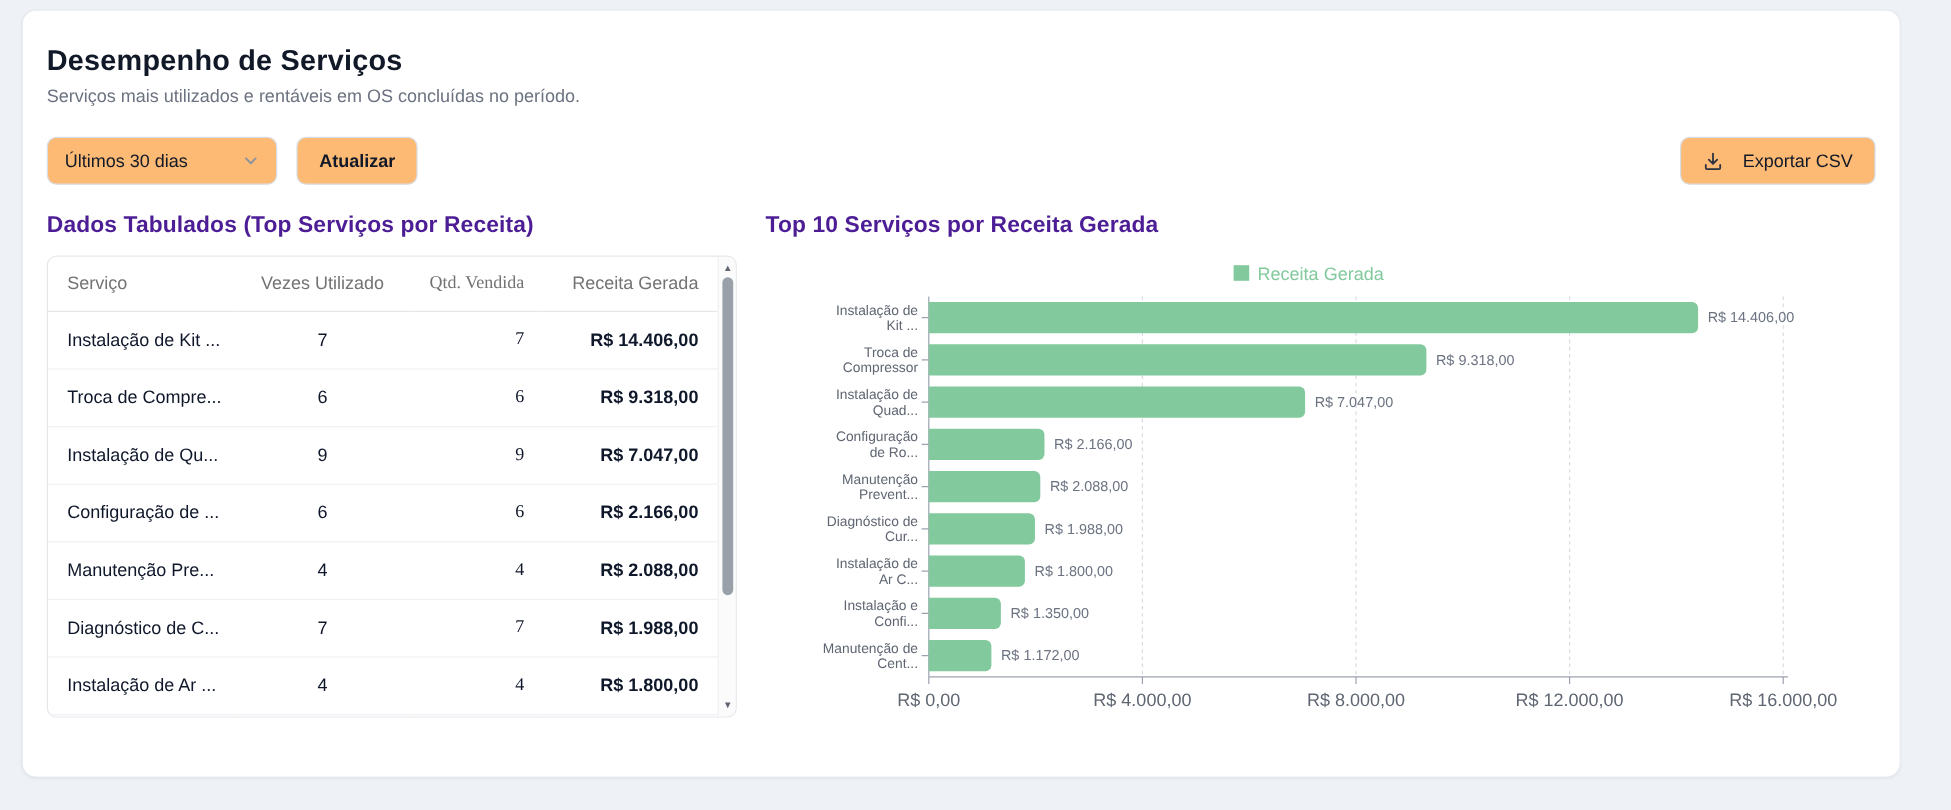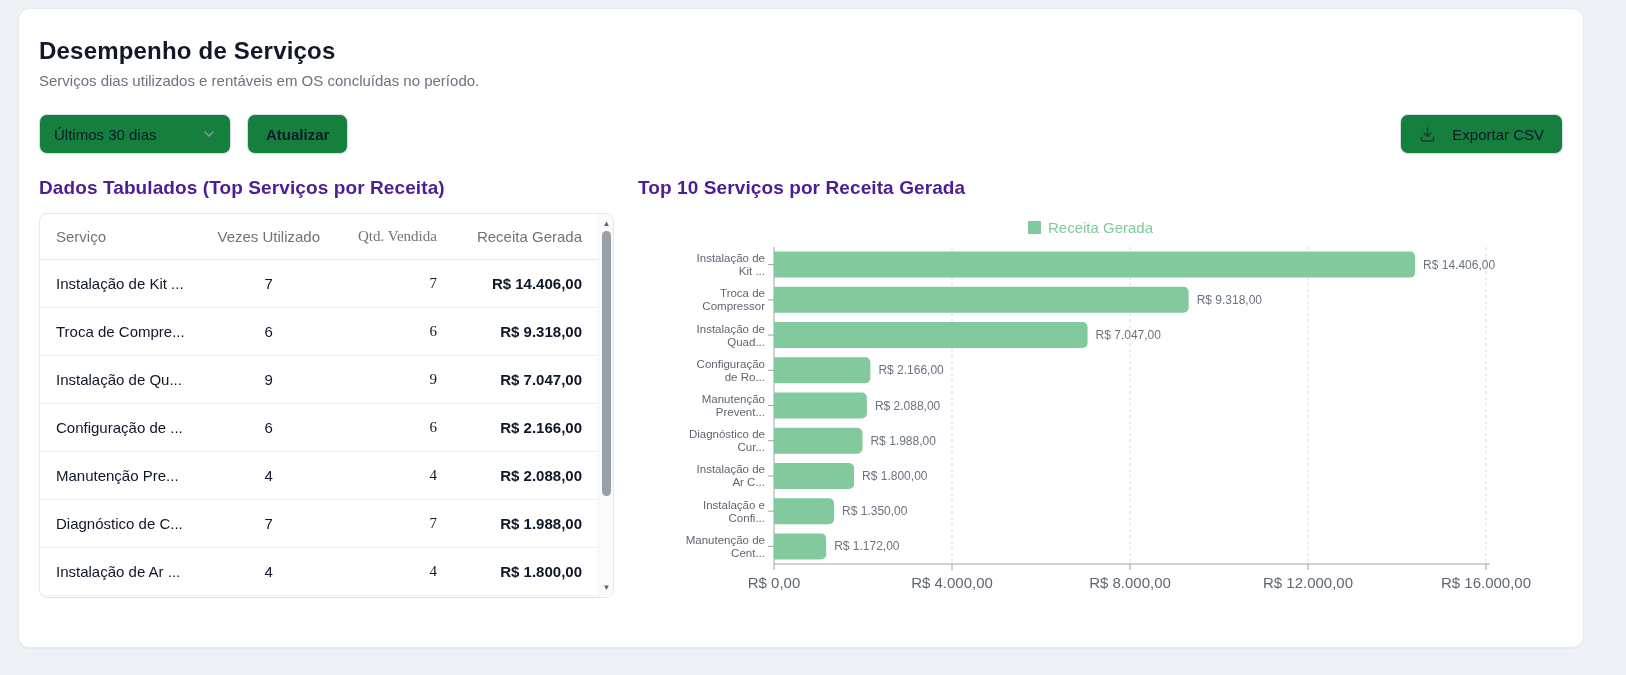--- a/index.html
+++ b/index.html
@@ -33,21 +33,21 @@
   }
   .controls-row {
     margin-top: 25px;
     display: flex;
     align-items: center;
   }
   .select-box, .btn {
     height: 40px;
     border: 1px solid #d8dde4;
     border-radius: 8px;
-    background: #15803d;
+    background: #fdba74;
     display: flex;
     align-items: center;
     font-size: 15px;
     color: #111827;
     cursor: pointer;
   }
   .select-box {
     width: 192px;
     justify-content: space-between;
     padding: 0 14px;
@@ -129,21 +129,21 @@
   }
   .chart-area { position: relative; margin-top: 13px; }
   .chart-area svg { display: block; }
 </style>
 </head>
 <body>
 
 <div class="card">
 
   <div class="page-title">Desempenho de Serviços</div>
-  <div class="page-subtitle">Serviços dias utilizados e rentáveis em OS concluídas no período.</div>
+  <div class="page-subtitle">Serviços mais utilizados e rentáveis em OS concluídas no período.</div>
 
   <div class="controls-row">
     <div class="select-box">
       <span>Últimos 30 dias</span>
       <span class="chevron-icon">
         <svg width="14" height="14" viewBox="0 0 14 14">
             <path d="M3 5l4 4 4-4" fill="none" stroke="#8b929c" stroke-width="1.6" stroke-linecap="round" stroke-linejoin="round"></path>
           </svg>
       </span>
     </div>

